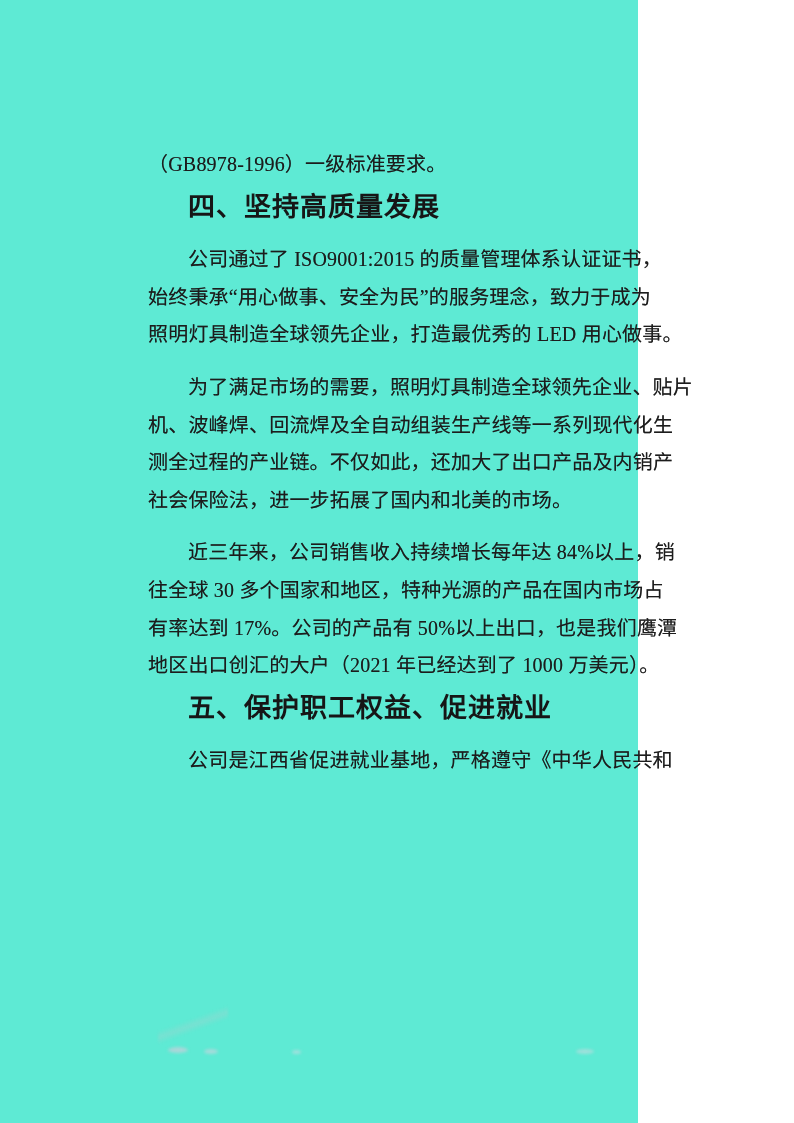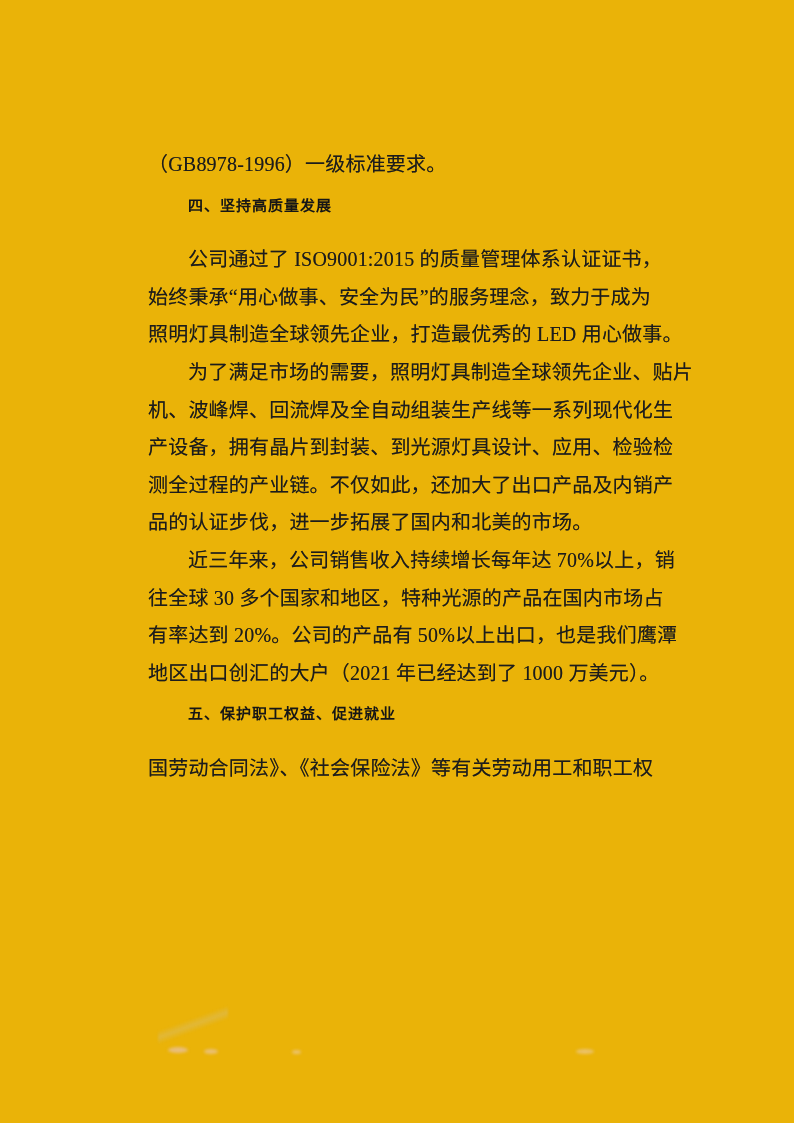--- a/index.html
+++ b/index.html
@@ -10,49 +10,50 @@
     width: 794px;
     height: 1123px;
     background: #ffffff;
     position: relative;
     overflow: hidden;
     font-family: "Liberation Serif", "DejaVu Serif", serif;
   }
   .page {
     position: absolute;
     left: 0; top: 0;
-    width: 794px; height: 1123px;
-    background: #eab308;
+    width: 638px; height: 1123px;
+    background: #5eead4;
   }
   .doc {
     position: absolute;
     left: 148px;
     top: 146px;
     width: 516px;
     color: #1c1c1c;
     font-size: 20px;
     line-height: 37.6px;
   }
   .body-line {
     height: 37.6px;
     white-space: nowrap;
     letter-spacing: 0.2px;
     text-shadow: 0 0 0.6px rgba(30,30,30,0.55); 
   }
   .body-line.indent {
     text-indent: 40px;
+    margin-top: 15px;
   }
   .section-heading {
     height: 37.6px;
     line-height: 37.6px;
     margin: 5px 0 15px 0;
     text-indent: 40px;
-    font-family: Liberation Mono, monospace;
+    font-family: Liberation Sans, sans-serif;
     font-weight: bold;
-    font-size: 15px;
+    font-size: 27px;
     white-space: nowrap;
     color: #161616;
     letter-spacing: 1px;
   }
   
   .smudge {
     position: absolute;
     border-radius: 50%;
     filter: blur(1.5px);
   }
@@ -77,31 +78,30 @@
 
     <div class="body-line">（GB8978-1996）一级标准要求。</div>
 
     <div class="section-heading">四、坚持高质量发展</div>
 
     <div class="body-line indent">公司通过了 ISO9001:2015 的质量管理体系认证证书，</div>
     <div class="body-line">始终秉承“用心做事、安全为民”的服务理念，致力于成为</div>
     <div class="body-line">照明灯具制造全球领先企业，打造最优秀的 LED 用心做事。</div>
     <div class="body-line indent">为了满足市场的需要，照明灯具制造全球领先企业、贴片</div>
     <div class="body-line">机、波峰焊、回流焊及全自动组装生产线等一系列现代化生</div>
-    <div class="body-line">产设备，拥有晶片到封装、到光源灯具设计、应用、检验检</div>
     <div class="body-line">测全过程的产业链。不仅如此，还加大了出口产品及内销产</div>
-    <div class="body-line">品的认证步伐，进一步拓展了国内和北美的市场。</div>
-    <div class="body-line indent">近三年来，公司销售收入持续增长每年达 70%以上，销</div>
+    <div class="body-line">社会保险法，进一步拓展了国内和北美的市场。</div>
+    <div class="body-line indent">近三年来，公司销售收入持续增长每年达 84%以上，销</div>
     <div class="body-line">往全球 30 多个国家和地区，特种光源的产品在国内市场占</div>
-    <div class="body-line">有率达到 20%。公司的产品有 50%以上出口，也是我们鹰潭</div>
+    <div class="body-line">有率达到 17%。公司的产品有 50%以上出口，也是我们鹰潭</div>
     <div class="body-line">地区出口创汇的大户（2021 年已经达到了 1000 万美元）。</div>
 
     <div class="section-heading">五、保护职工权益、促进就业</div>
 
-    <div class="body-line">国劳动合同法》、《社会保险法》等有关劳动用工和职工权</div>
+    <div class="body-line indent">公司是江西省促进就业基地，严格遵守《中华人民共和</div>
 
   </div>
 
   <div class="streak"></div>
   <div class="smudge s1"></div>
   <div class="smudge s2"></div>
   <div class="smudge s3"></div>
   <div class="smudge s4"></div>
 
 </div>

